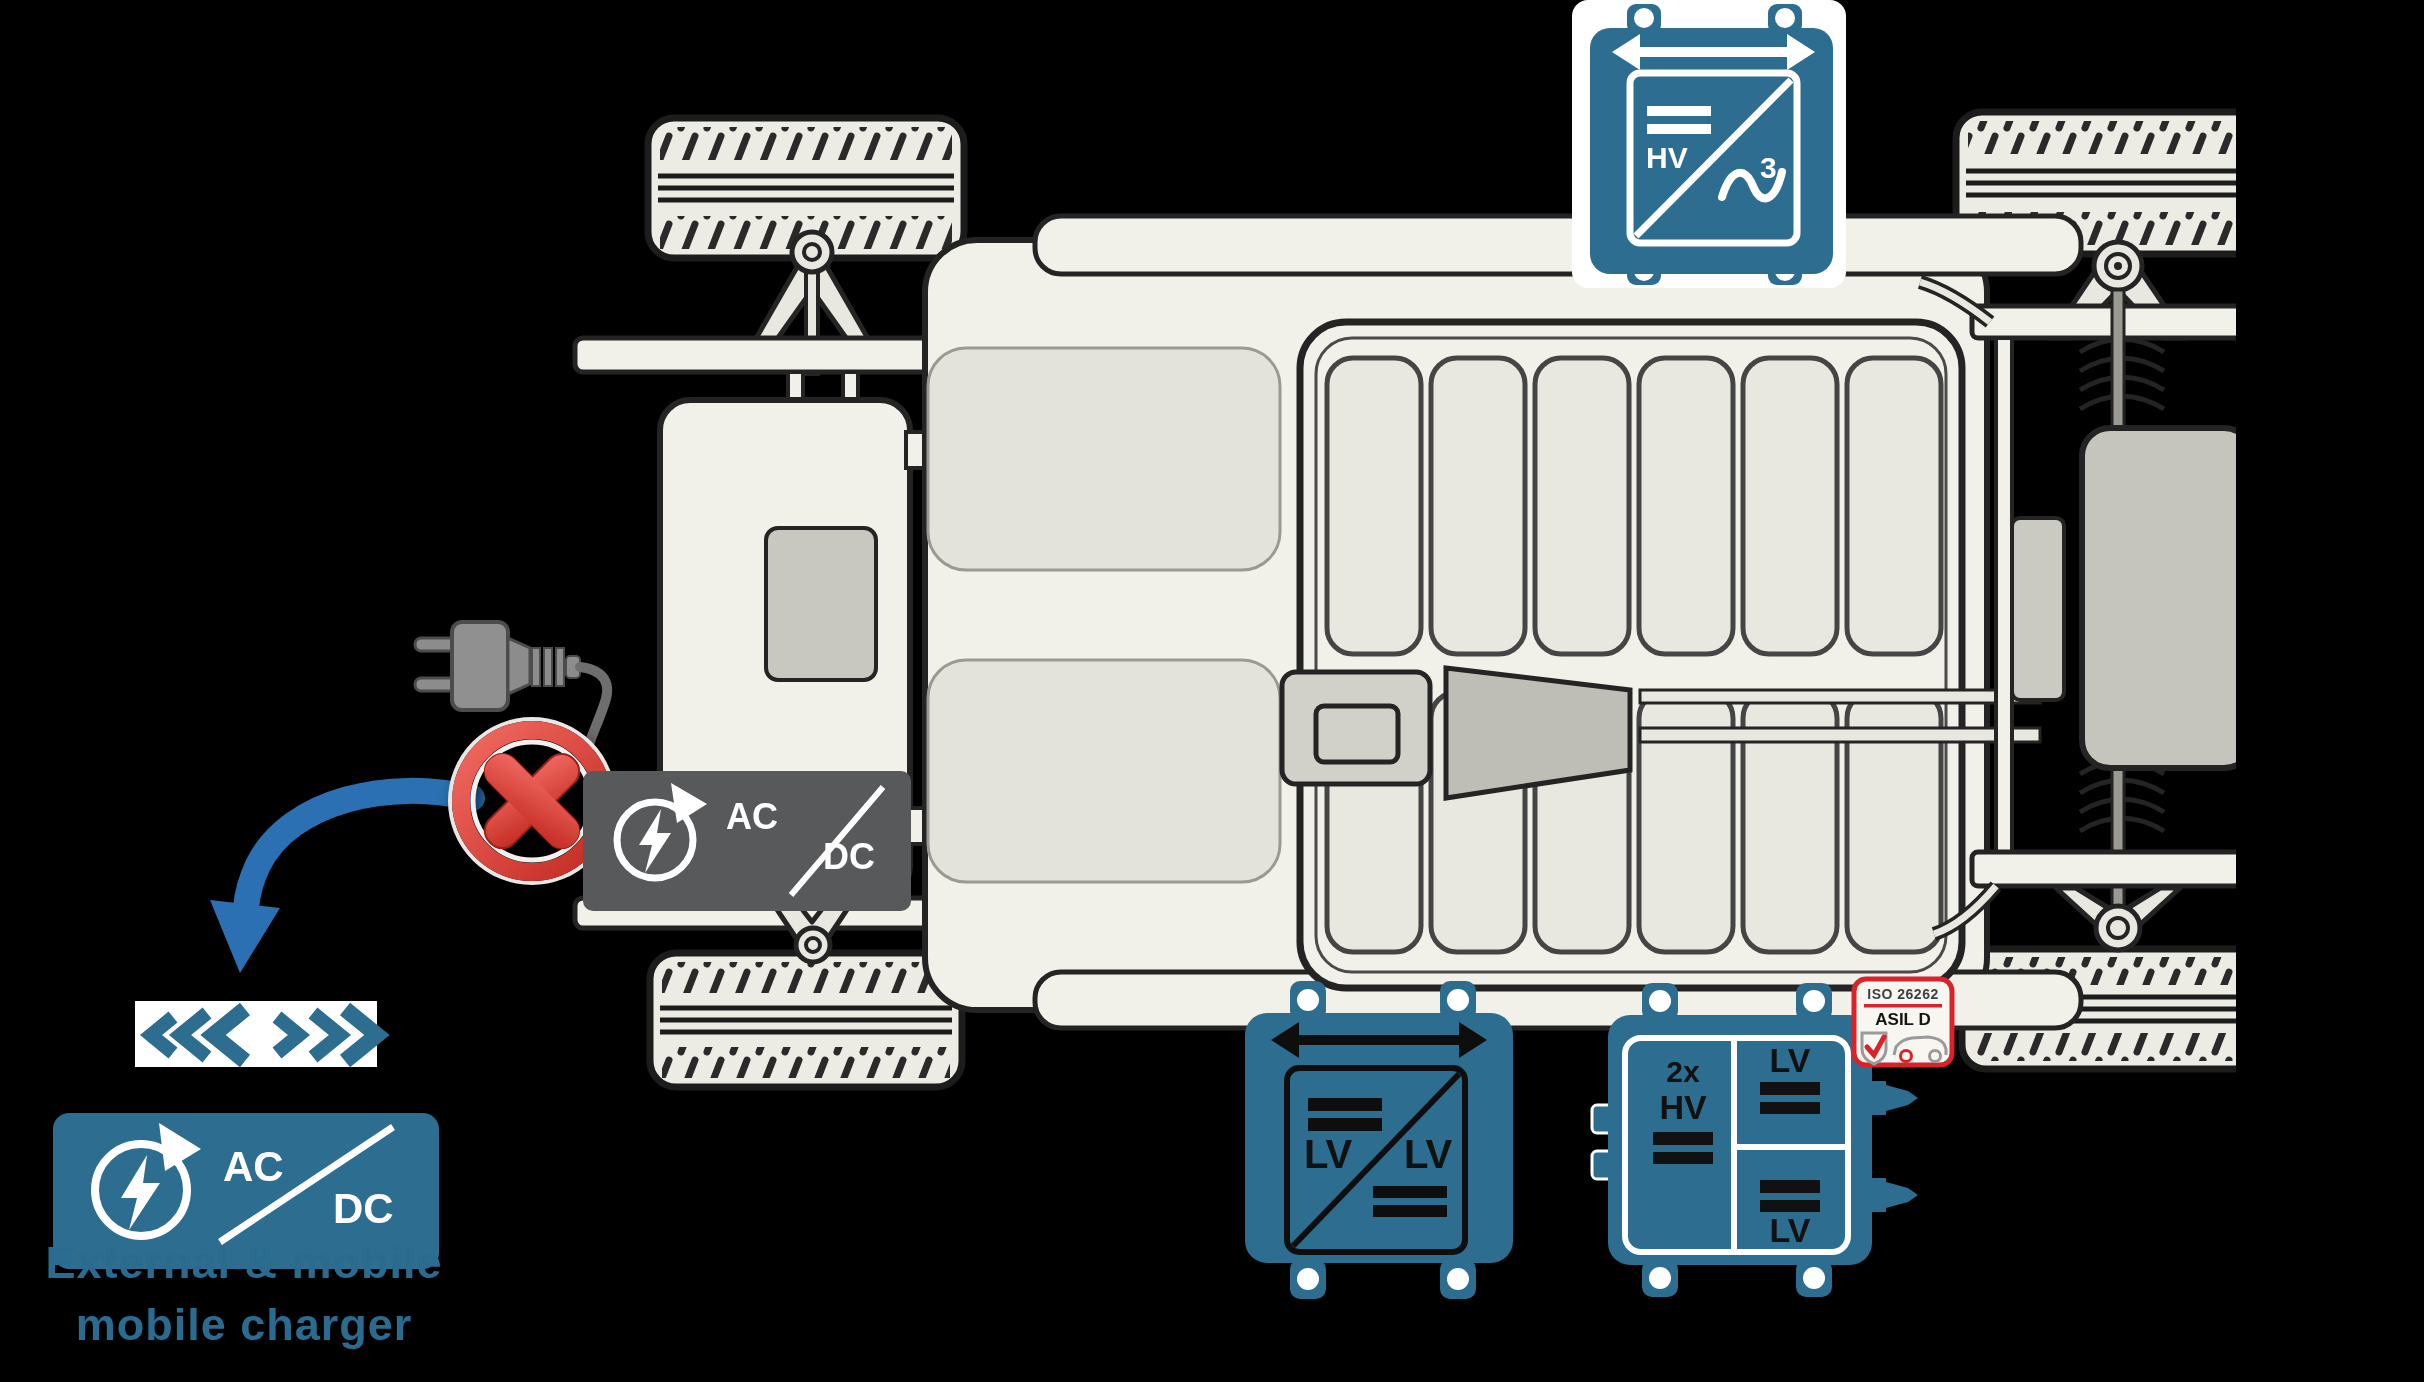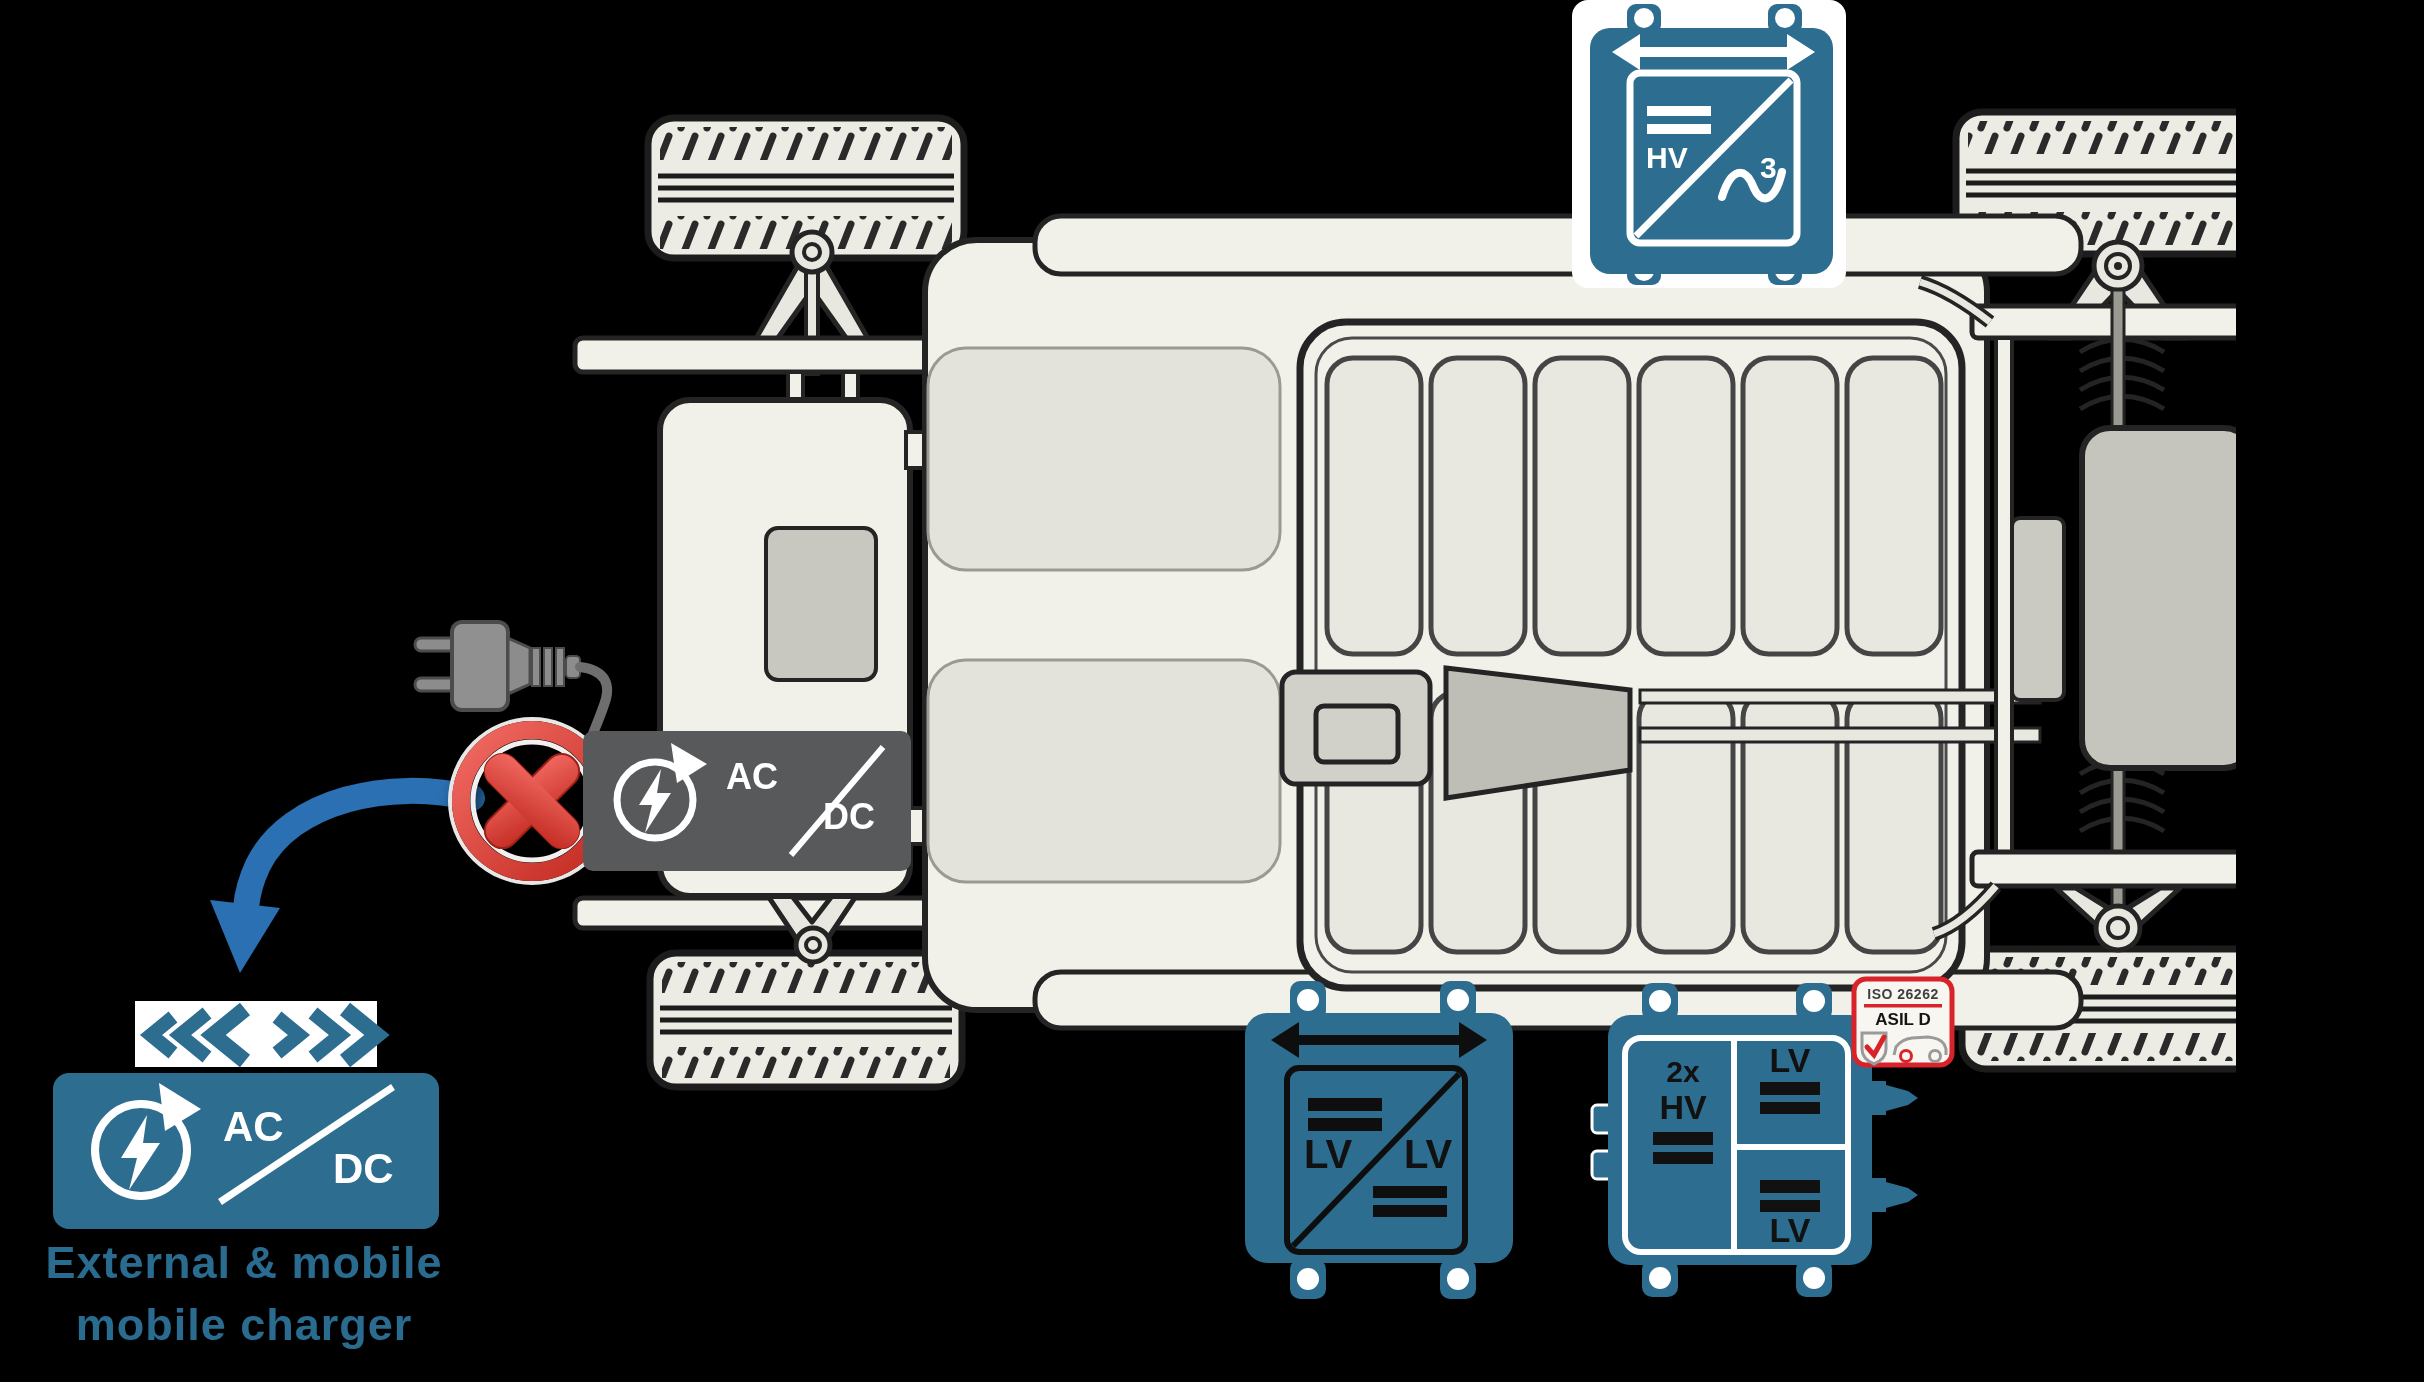--- a/index.html
+++ b/index.html
@@ -1,20 +1,20 @@
 <!DOCTYPE html>
 <html><head>
 <meta charset="utf-8">
 <style>
   html,body{margin:0;padding:0;background:#000;}
   #stage{position:relative;width:2236px;height:1382px;background:#000;overflow:hidden;
          font-family:"Liberation Sans",sans-serif;}
   #stage svg{position:absolute;display:block;}
   svg text{font-family:"Liberation Sans",sans-serif;font-weight:bold;}
-  .overlay{position:absolute;}
+  .overlay{position:absolute;margin-top:40px;}
   #caption{position:absolute;left:4px;top:1232px;width:480px;text-align:center;
            color:#2a6c90;font-weight:bold;font-size:45px;line-height:62px;letter-spacing:1px;}
   #redx-svg{filter:drop-shadow(5px 7px 7px rgba(0,0,0,.55));}
 </style>
 </head>
 <body>
 
 <div id="stage">
 
   <svg width="2424" height="1382" viewBox="0 0 2424 1382" style="left:0;top:0;">

